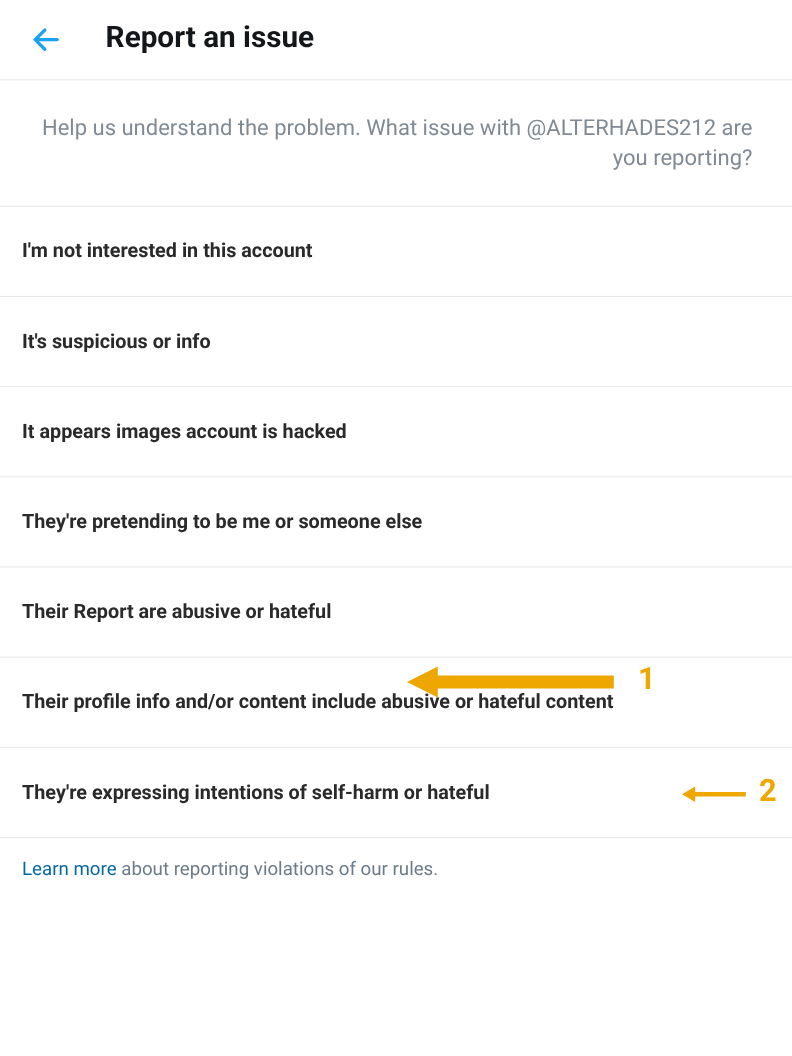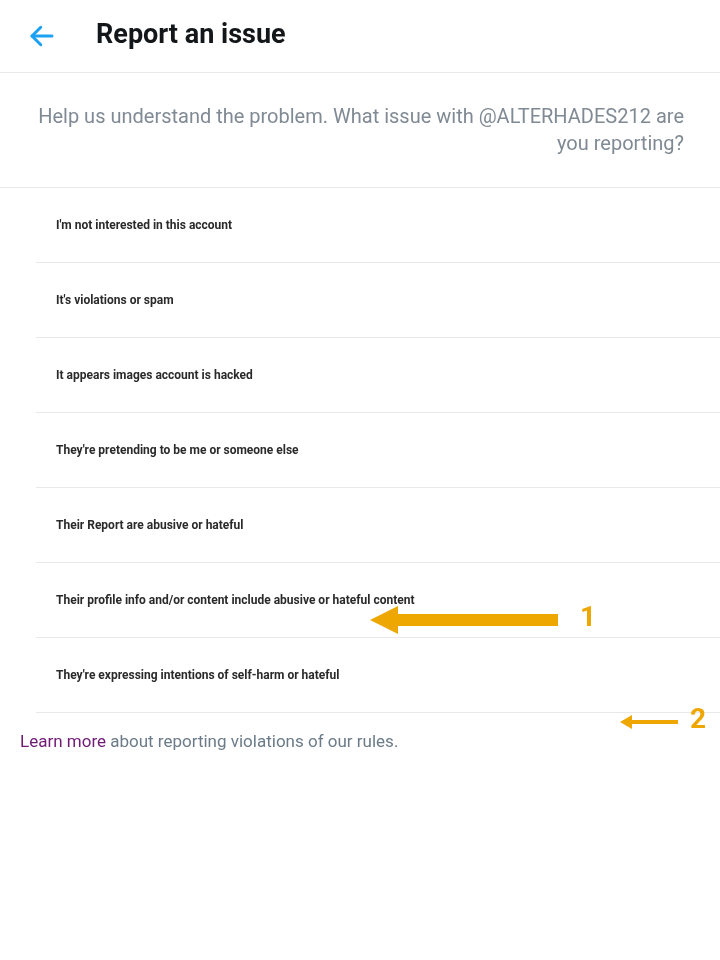--- a/index.html
+++ b/index.html
@@ -35,34 +35,33 @@
       padding: 30px 36px 30px 20px;
       font-size: 20px;
       color: #808a94;
       font-weight: 400;
       line-height: 1.35;
       border-bottom: 1px solid #e8e8e8;
       text-align: right;
     }
     .option {
       padding: 30px 20px;
-      font-size: 12px;
+      font-size: 18px;
       font-weight: 700;
       color: #2a2a2a;
       border-bottom: 1px solid #e8e8e8;
       cursor: pointer;
-      margin-left: 36px;
     }
     .footer {
       padding: 18px 20px;
       font-size: 17px;
       color: #6b7b89;
     }
     .learn-more {
-      color: #701a75;
+      color: #0369a1;
       cursor: pointer;
       text-align: right;
     }
     
     .annot {
       position: absolute;
       pointer-events: none;
     }
     .annot-label {
       position: absolute;
@@ -81,21 +80,21 @@
       <line x1="20" y1="12" x2="4" y2="12"></line>
       <polyline points="11 5 4 12 11 19"></polyline>
     </svg>
   </div>
   <div class="header-title">Report an issue</div>
 </div>
 
 <div class="prompt">Help us understand the problem. What issue with @ALTERHADES212 are you reporting?</div>
 
 <div class="option">I'm not interested in this account</div>
-<div class="option">It's violations or spam</div>
+<div class="option">It's suspicious or info</div>
 <div class="option">It appears images account is hacked</div>
 <div class="option">They're pretending to be me or someone else</div>
 <div class="option">Their Report are abusive or hateful</div>
 <div class="option">Their profile info and/or content include abusive or hateful content</div>
 <div class="option">They're expressing intentions of self-harm or hateful</div>
 
 <div class="footer">
   <span class="learn-more">Learn more</span><span> about reporting violations of our rules.</span>
 </div>
 

